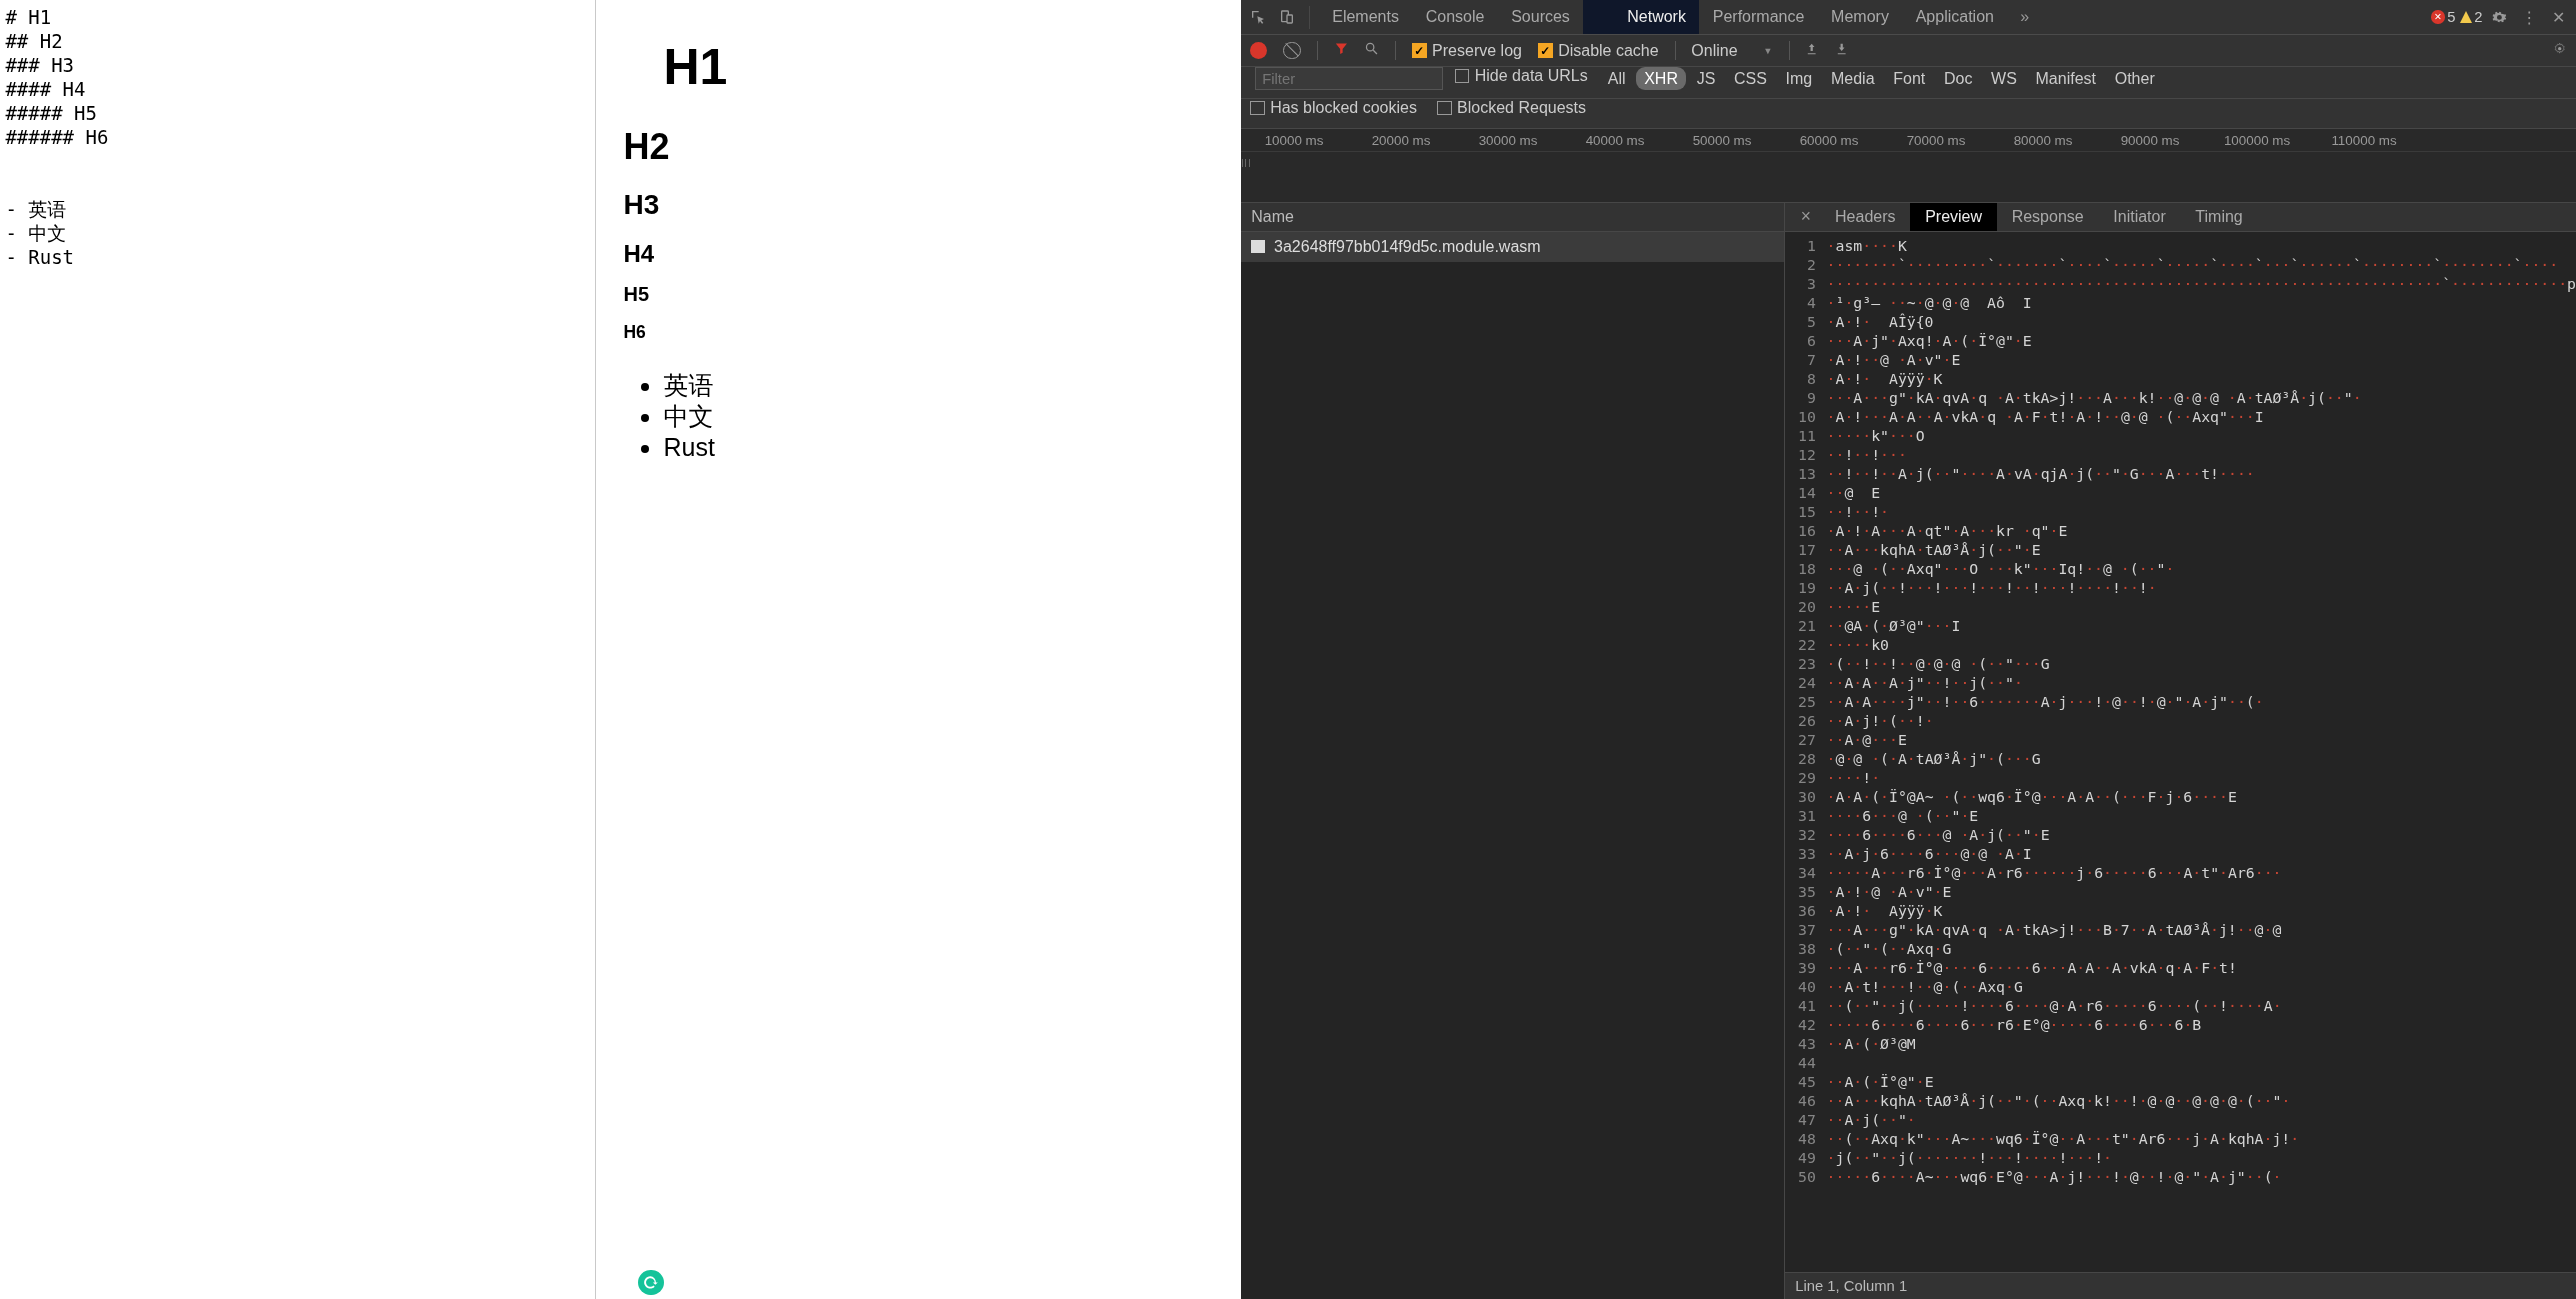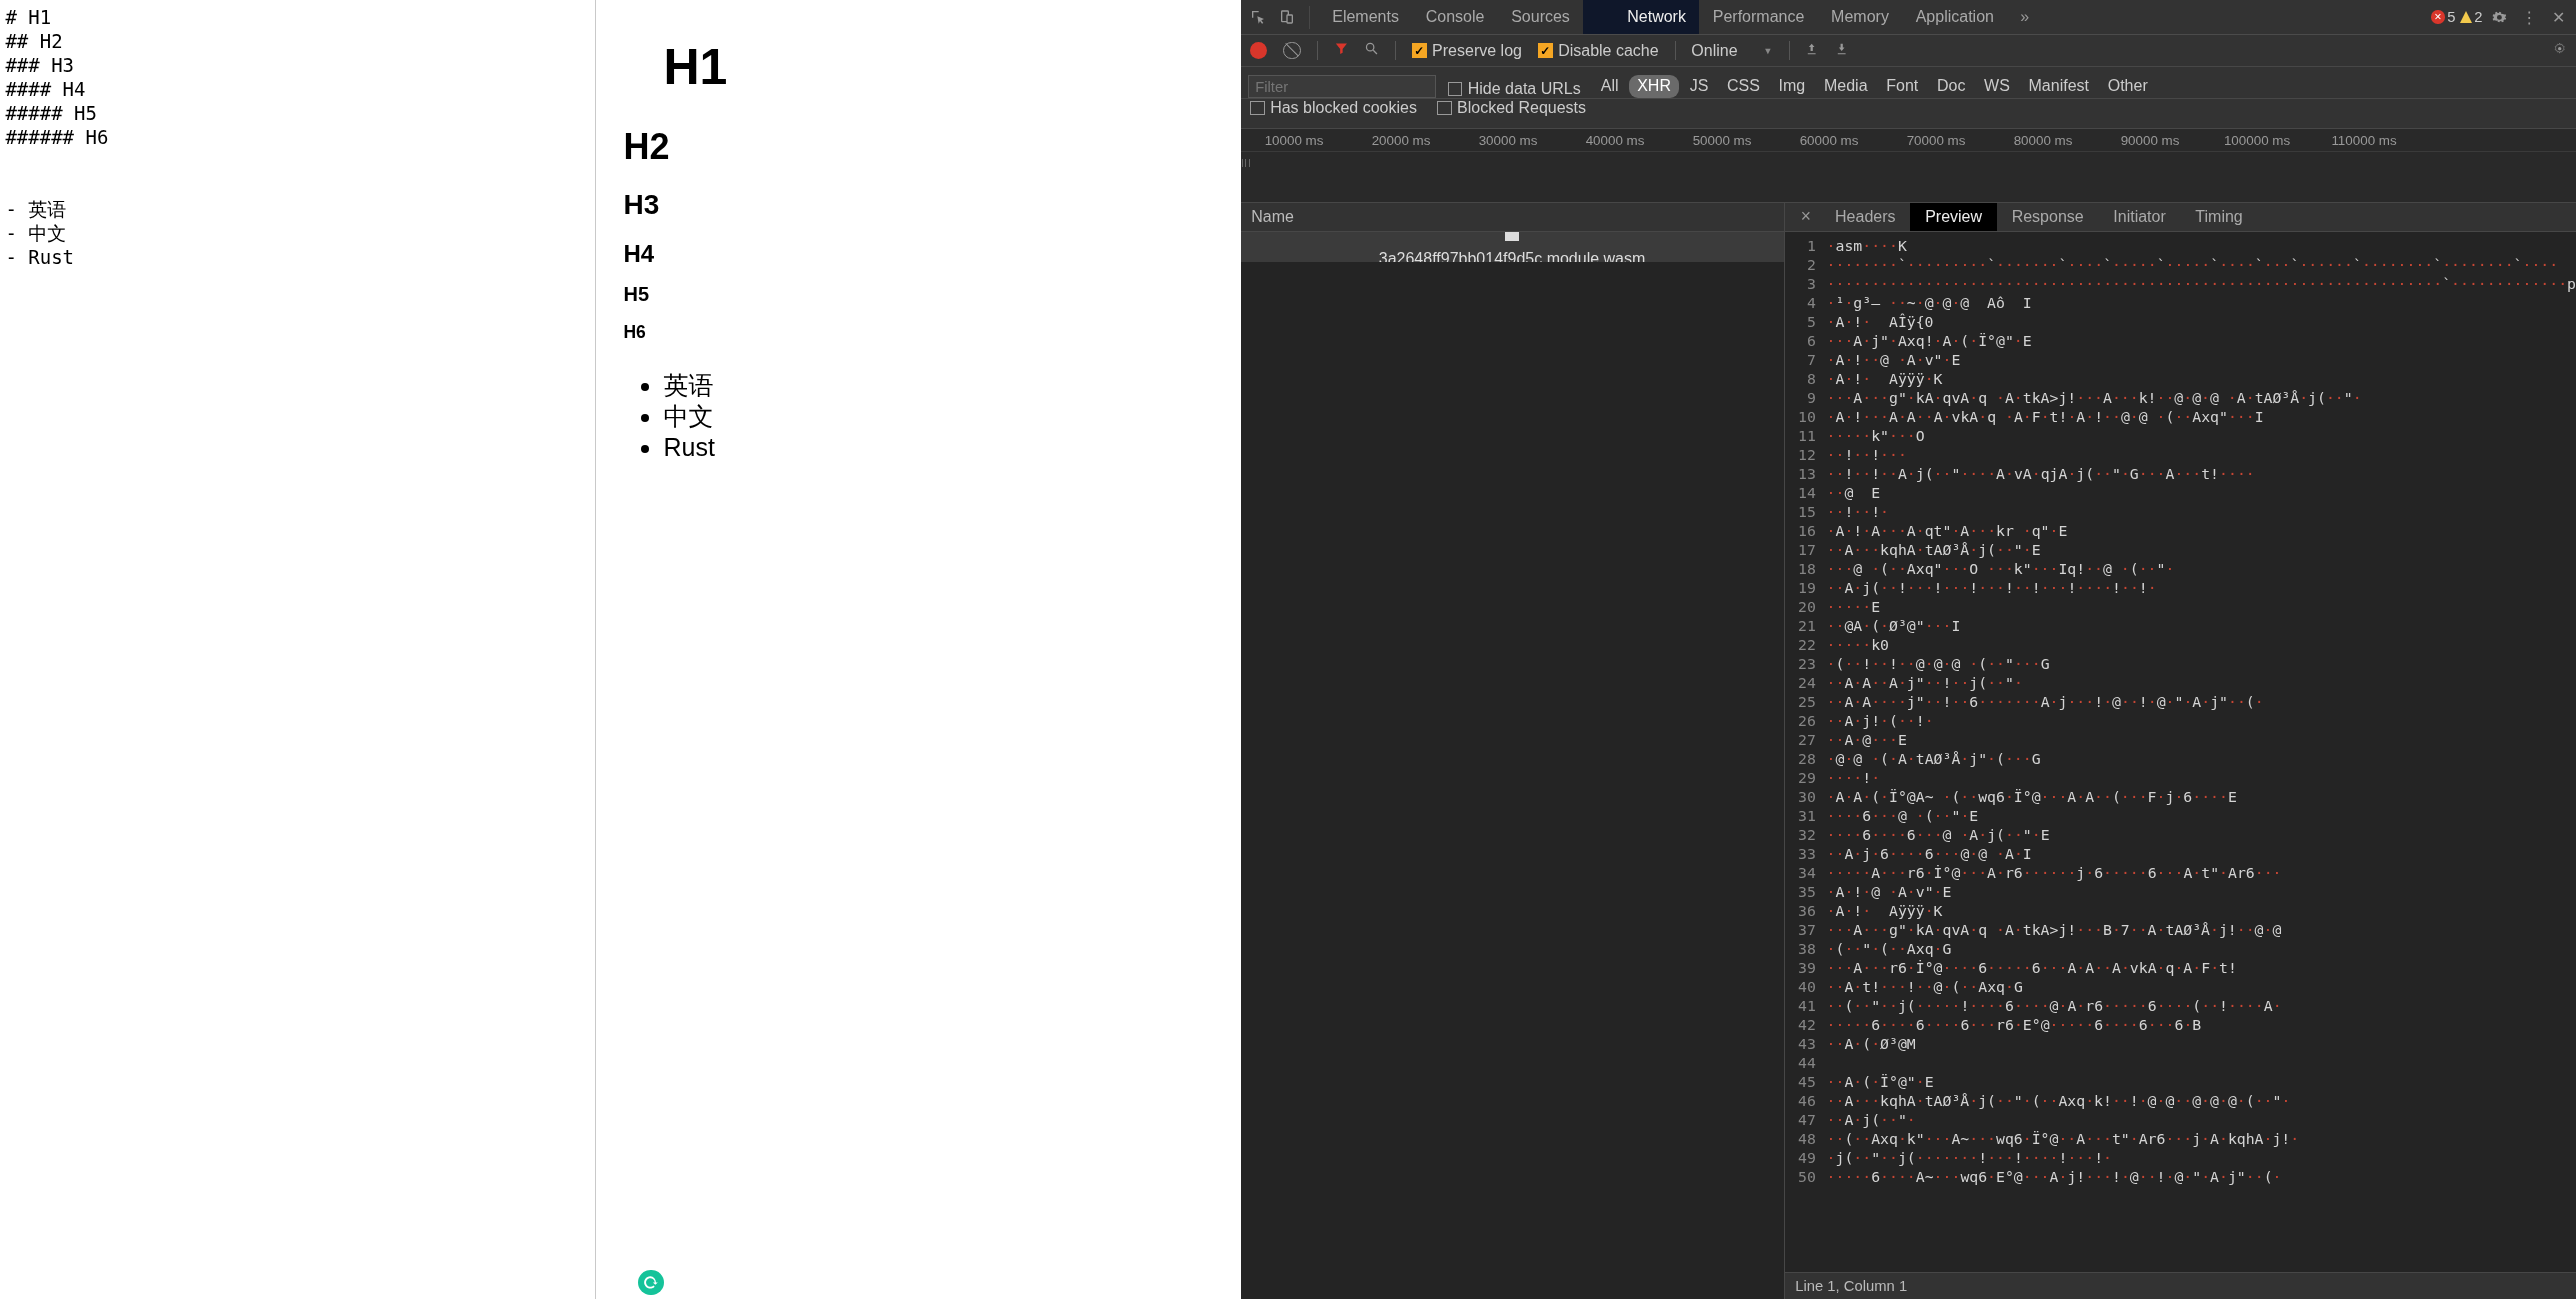--- a/index.html
+++ b/index.html
@@ -44,40 +44,40 @@
 .net-toolbar .circle-slash { border:1.3px solid #999; position:relative; }
 .net-toolbar .circle-slash::after { content:""; position:absolute; width:17.5px; height:1.3px; background:#999; transform:rotate(45deg); top:6.7px; left:-1.3px; }
 .net-toolbar .funnel { color:#d9362b; }
 .check { display:flex; align-items:center; gap:5.4px; }
 .check .box { width:14.8px; height:14.8px; border:0.7px solid #999; display:flex; align-items:center; justify-content:center; background:#333; }
 .check .box.checked { background:#f5a623; border-color:#f5a623; }
 .check .box.checked::after { content:"✓"; color:#000; font-size:12px; font-weight:bold; }
 .select-field { display:flex; align-items:center; gap:4px; border:0; color:#ccc; }
 .select-field .tri { font-size:9.4px; color:#888; }
 
-.net-filterbar { display:flex; align-items:flex-end; height:32px; background:#333; border-bottom:0.7px solid #474747; padding:0 7px; gap:12px; }
+.net-filterbar { display:flex; align-items:flex-start; height:32px; background:#333; border-bottom:0.7px solid #474747; padding:0 14px; gap:12px; }
 .filter-input { width:188px; height:23px; background:#3a3a3a; border:0.7px solid #555; color:#aaa; padding:0 6.7px; font-size:14.8px; }
 .type-chip { padding:2.7px 8px; color:#ccc; cursor:pointer; }
 .type-chip.active { background:#6a6a6a; border-radius:9px; color:#fff; }
 
 .net-filterbar2 { display:flex; align-items:flex-start; height:29.5px; background:#333; border-bottom:0.7px solid #474747; padding:0 9.4px; gap:20px; }
 
 
 .timeline { height:74px; background:#292929; border-bottom:0.7px solid #474747; position:relative; }
 .timeline .ticks { display:flex; height:23px; border-bottom:0.7px solid #3a3a3a; padding-left:0; }
 .timeline .tick { width:107px; text-align:center; font-size:13.4px; color:#999; padding-top:4px; flex-shrink:0; }
 .timeline .marks { position:absolute; left:1.3px; bottom:35px; display:flex; gap:2.7px; }
 .timeline .marks .m { width:0.7px; height:8px; background:#666; }
 
 
 .req-area { flex:1; display:flex; min-height:0; }
 .req-list { width:544px; border-right:0.7px solid #474747; display:flex; flex-direction:column; }
 .req-list-header { height:29.5px; background:#333; border-bottom:0.7px solid #474747; padding:0 10.7px; display:flex; align-items:center; color:#bbb; }
 .req-row { height:29.5px; display:flex; align-items:center; padding:0 10.7px; gap:9.4px; background:#2b2b2b; cursor:pointer; }
-.req-row.selected { background:#3b3b3b;flex-direction:column; }
+.req-row.selected { background:#3b3b3b; }
 .req-row .filetype-square { width:13.4px; height:13.4px; background:#ddd; }
 .req-row .name { color:#ddd; font-size:16px; white-space:nowrap; overflow:hidden; text-overflow:ellipsis; }
 
 .req-detail { flex:1; display:flex; flex-direction:column; min-width:0; }
 .detail-tabs { height:29.5px; background:#333; border-bottom:0.7px solid #474747; display:flex; align-items:center; padding:0 6.7px; gap:0; }
 .detail-tabs .close-x { color:#999; padding:0 9.4px; cursor:pointer; font-size:17.5px; }
 .detail-tab { padding:5.4px 14.8px; color:#aaa; cursor:pointer; }
 .detail-tab.active { background:#000; color:#eee; }
 .preview-code { flex:1; overflow:hidden; background:#242424; font-family:ui-monospace,Menlo,Consolas,monospace; font-size:14.8px; line-height:19px; padding:4px 0; }
 .code-line { display:flex; }

